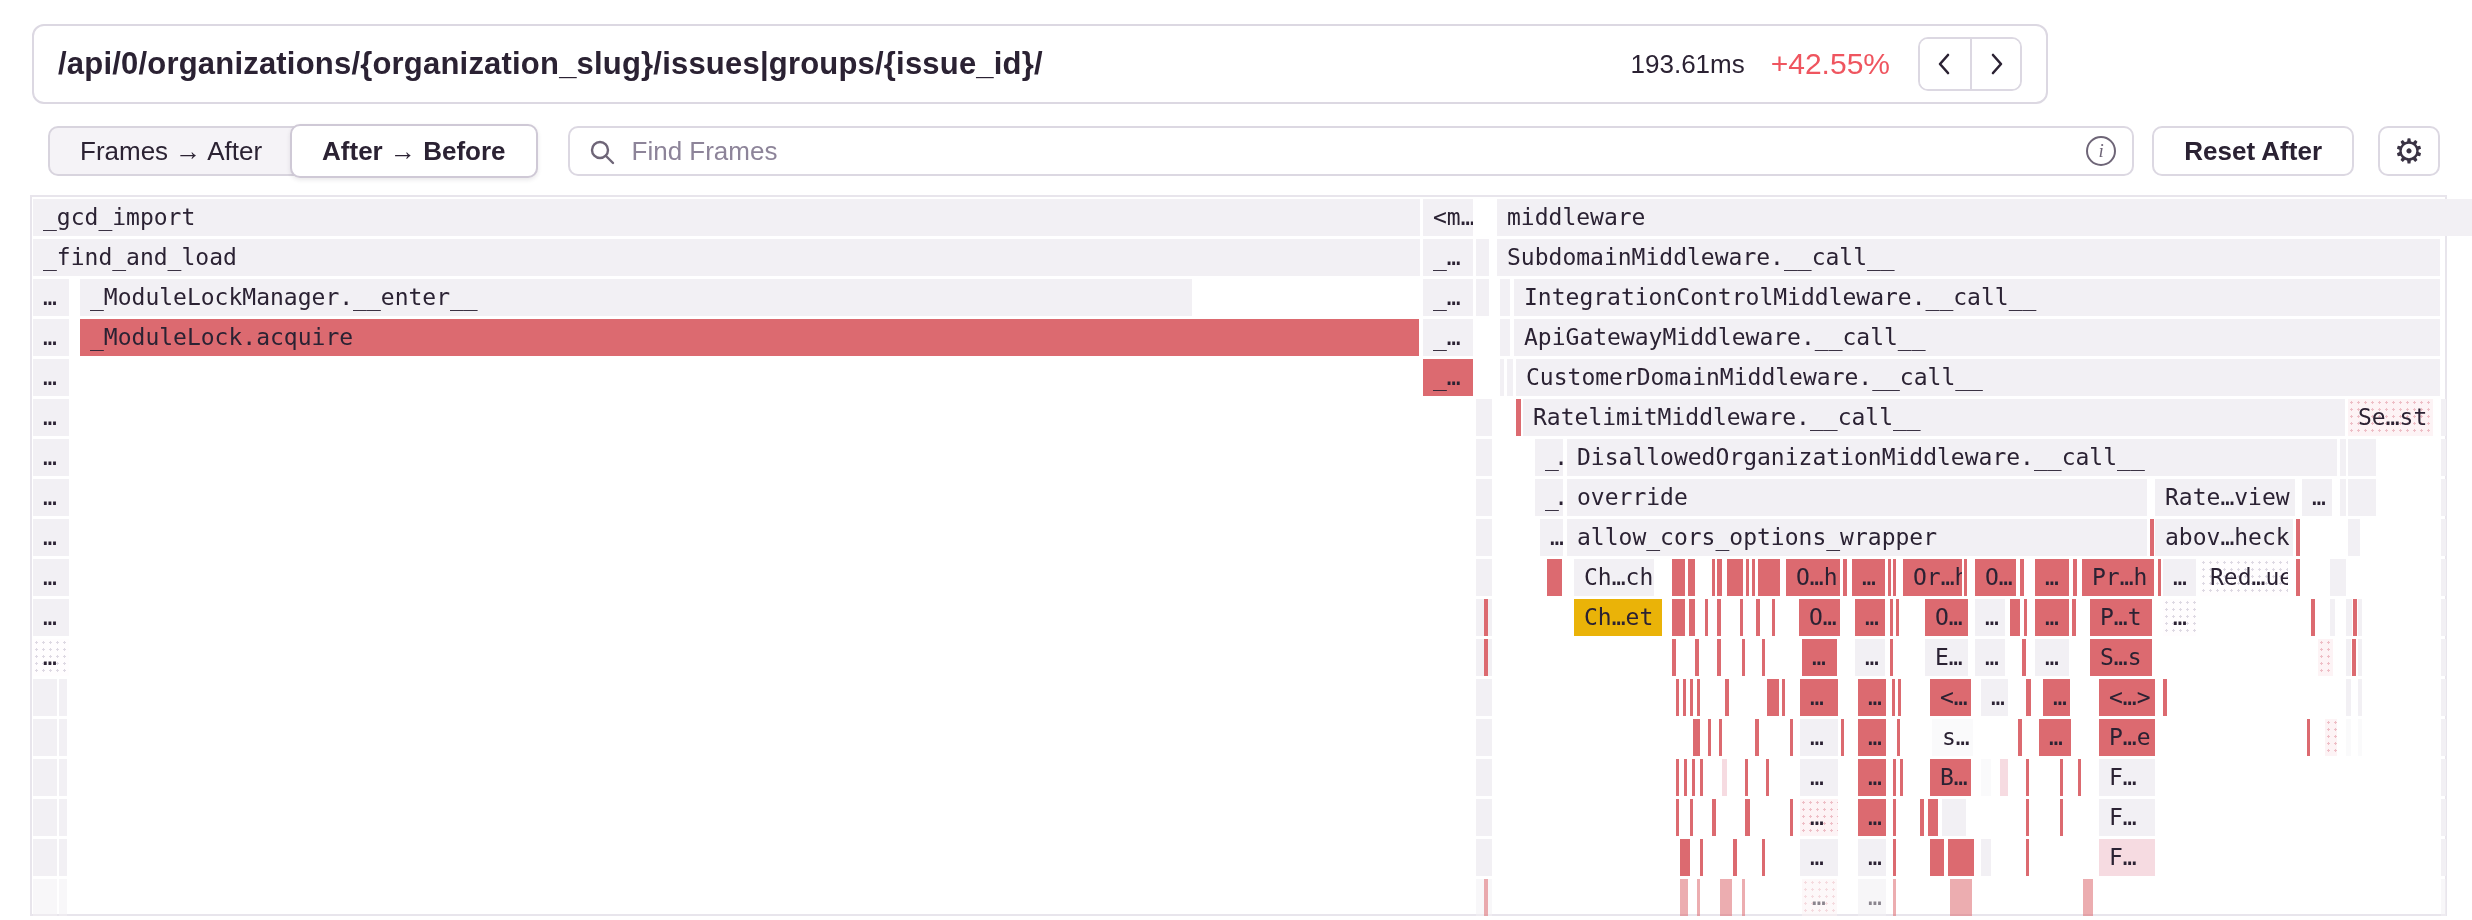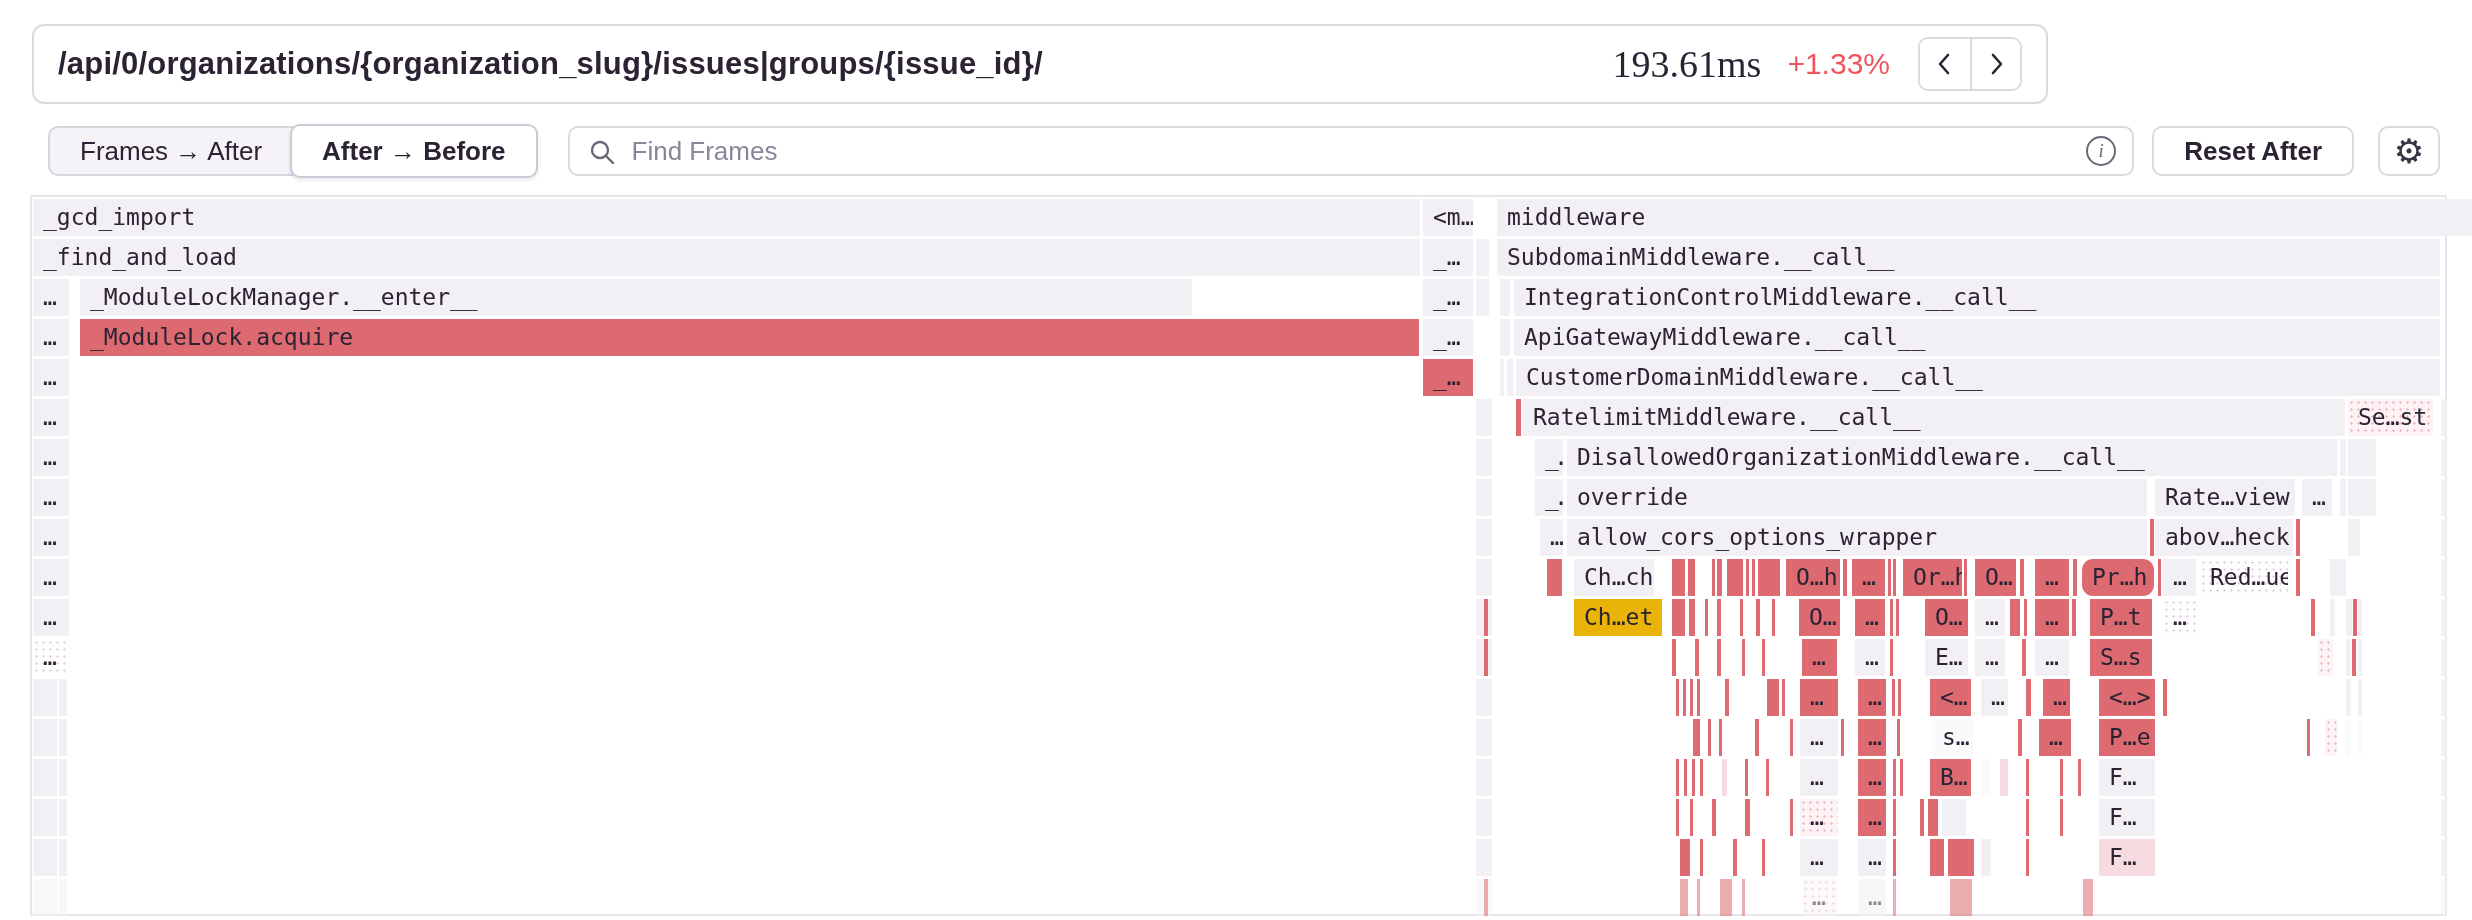--- a/index.html
+++ b/index.html
@@ -5,21 +5,21 @@
   * { box-sizing: border-box; margin: 0; padding: 0; }
   html,body { width:2472px; height:920px; background:#fff; overflow:hidden;
     font-family:"Liberation Sans", sans-serif; color:#2b2233; }
 
   
   .titlebar { position:absolute; left:32px; top:24px; width:2016px; height:80px;
     border:2px solid #dcd8e2; border-radius:12px; background:#fff;
     display:flex; align-items:center; padding:0 24px; }
   .titlebar .title { flex:1; font-size:31px; font-weight:bold; letter-spacing:.2px;
     white-space:nowrap; overflow:hidden; }
-  .titlebar .duration { font-size:38px; margin-right:26px;font-family:Liberation Serif, serif; }
+  .titlebar .duration { font-size:26px; margin-right:26px; }
   .titlebar .percent { font-size:30px; color:#ef555f; margin-right:28px; }
   .pager { display:flex; border:2px solid #dcd8e2; border-radius:10px; overflow:hidden; }
   .pager button { width:50px; height:50px; background:#fff; border:none; cursor:pointer;
     display:flex; align-items:center; justify-content:center; }
   .pager button + button { border-left:2px solid #dcd8e2; }
   .pager svg { display:block; }
 
   
   .toolbar { position:absolute; left:32px; top:124px; width:2408px; height:54px;
     display:flex; align-items:center; }
@@ -66,21 +66,21 @@
     background-image:radial-gradient(#ded9e3 1.4px, transparent 1.4px);
     background-size:7px 7px; }
   .fade { opacity:.55; }
 </style>
 </head>
 <body>
 
 <div class="titlebar">
   <div class="title">/api/0/organizations/{organization_slug}/issues|groups/{issue_id}/</div>
   <div class="duration">193.61ms</div>
-  <div class="percent">+1.33%</div>
+  <div class="percent">+42.55%</div>
   <div class="pager">
     <button>
       <span>
         <svg width="26" height="26" viewBox="0 0 26 26">
             <polyline points="16,4 8,13 16,22" fill="none" stroke="#2b2233" stroke-width="2.6" stroke-linecap="round" stroke-linejoin="round"></polyline>
           </svg>
       </span>
     </button>
     <button>
       <span>
@@ -183,21 +183,21 @@
     <div class="cell t-r noL" style="left: 1843px; top: 559px; width: 4px; height: 37px;"></div>
     <div class="cell t-r" style="left: 1852px; top: 559px; width: 33px; height: 37px;">…</div>
     <div class="cell t-r noL" style="left: 1888px; top: 559px; width: 3px; height: 37px;"></div>
     <div class="cell t-r noL" style="left: 1893px; top: 559px; width: 3px; height: 37px;"></div>
     <div class="cell t-r" style="left: 1903px; top: 559px; width: 59px; height: 37px;">Or…h</div>
     <div class="cell t-r noL" style="left: 1964px; top: 559px; width: 3px; height: 37px;"></div>
     <div class="cell t-r" style="left: 1975px; top: 559px; width: 41px; height: 37px;">O…</div>
     <div class="cell t-r noL" style="left: 2020px; top: 559px; width: 4px; height: 37px;"></div>
     <div class="cell t-r" style="left: 2035px; top: 559px; width: 34px; height: 37px;">…</div>
     <div class="cell t-r noL" style="left: 2073px; top: 559px; width: 4px; height: 37px;"></div>
-    <div class="cell t-r" style="left: 2082px; top: 559px; width: 72px; height: 37px; border-radius: 11px;">Pr…h</div>
+    <div class="cell t-r" style="left: 2082px; top: 559px; width: 72px; height: 37px;">Pr…h</div>
     <div class="cell t-r noL" style="left: 2158px; top: 559px; width: 3px; height: 37px;"></div>
     <div class="cell t-g" style="left: 2163px; top: 559px; width: 33px; height: 37px;">…</div>
     <div class="cell t-wd" style="left: 2200px; top: 559px; width: 88px; height: 37px;">Red…ue</div>
     <div class="cell t-r noL" style="left: 2296px; top: 559px; width: 4px; height: 37px;"></div>
     <div class="cell t-g noL" style="left: 2330px; top: 559px; width: 16px; height: 37px;"></div>
     <div class="cell t-g noL" style="left: 2441px; top: 559px; width: 5px; height: 37px;"></div>
     <div class="cell t-g" style="left: 33px; top: 599px; width: 36px; height: 37px;">…</div>
     <div class="cell t-g noL" style="left: 1476px; top: 599px; width: 16px; height: 37px;"></div>
     <div class="cell t-r noL" style="left: 1484px; top: 599px; width: 4px; height: 37px;"></div>
     <div class="cell t-p" style="left: 1574px; top: 599px; width: 88px; height: 37px;">Ch…et</div>

